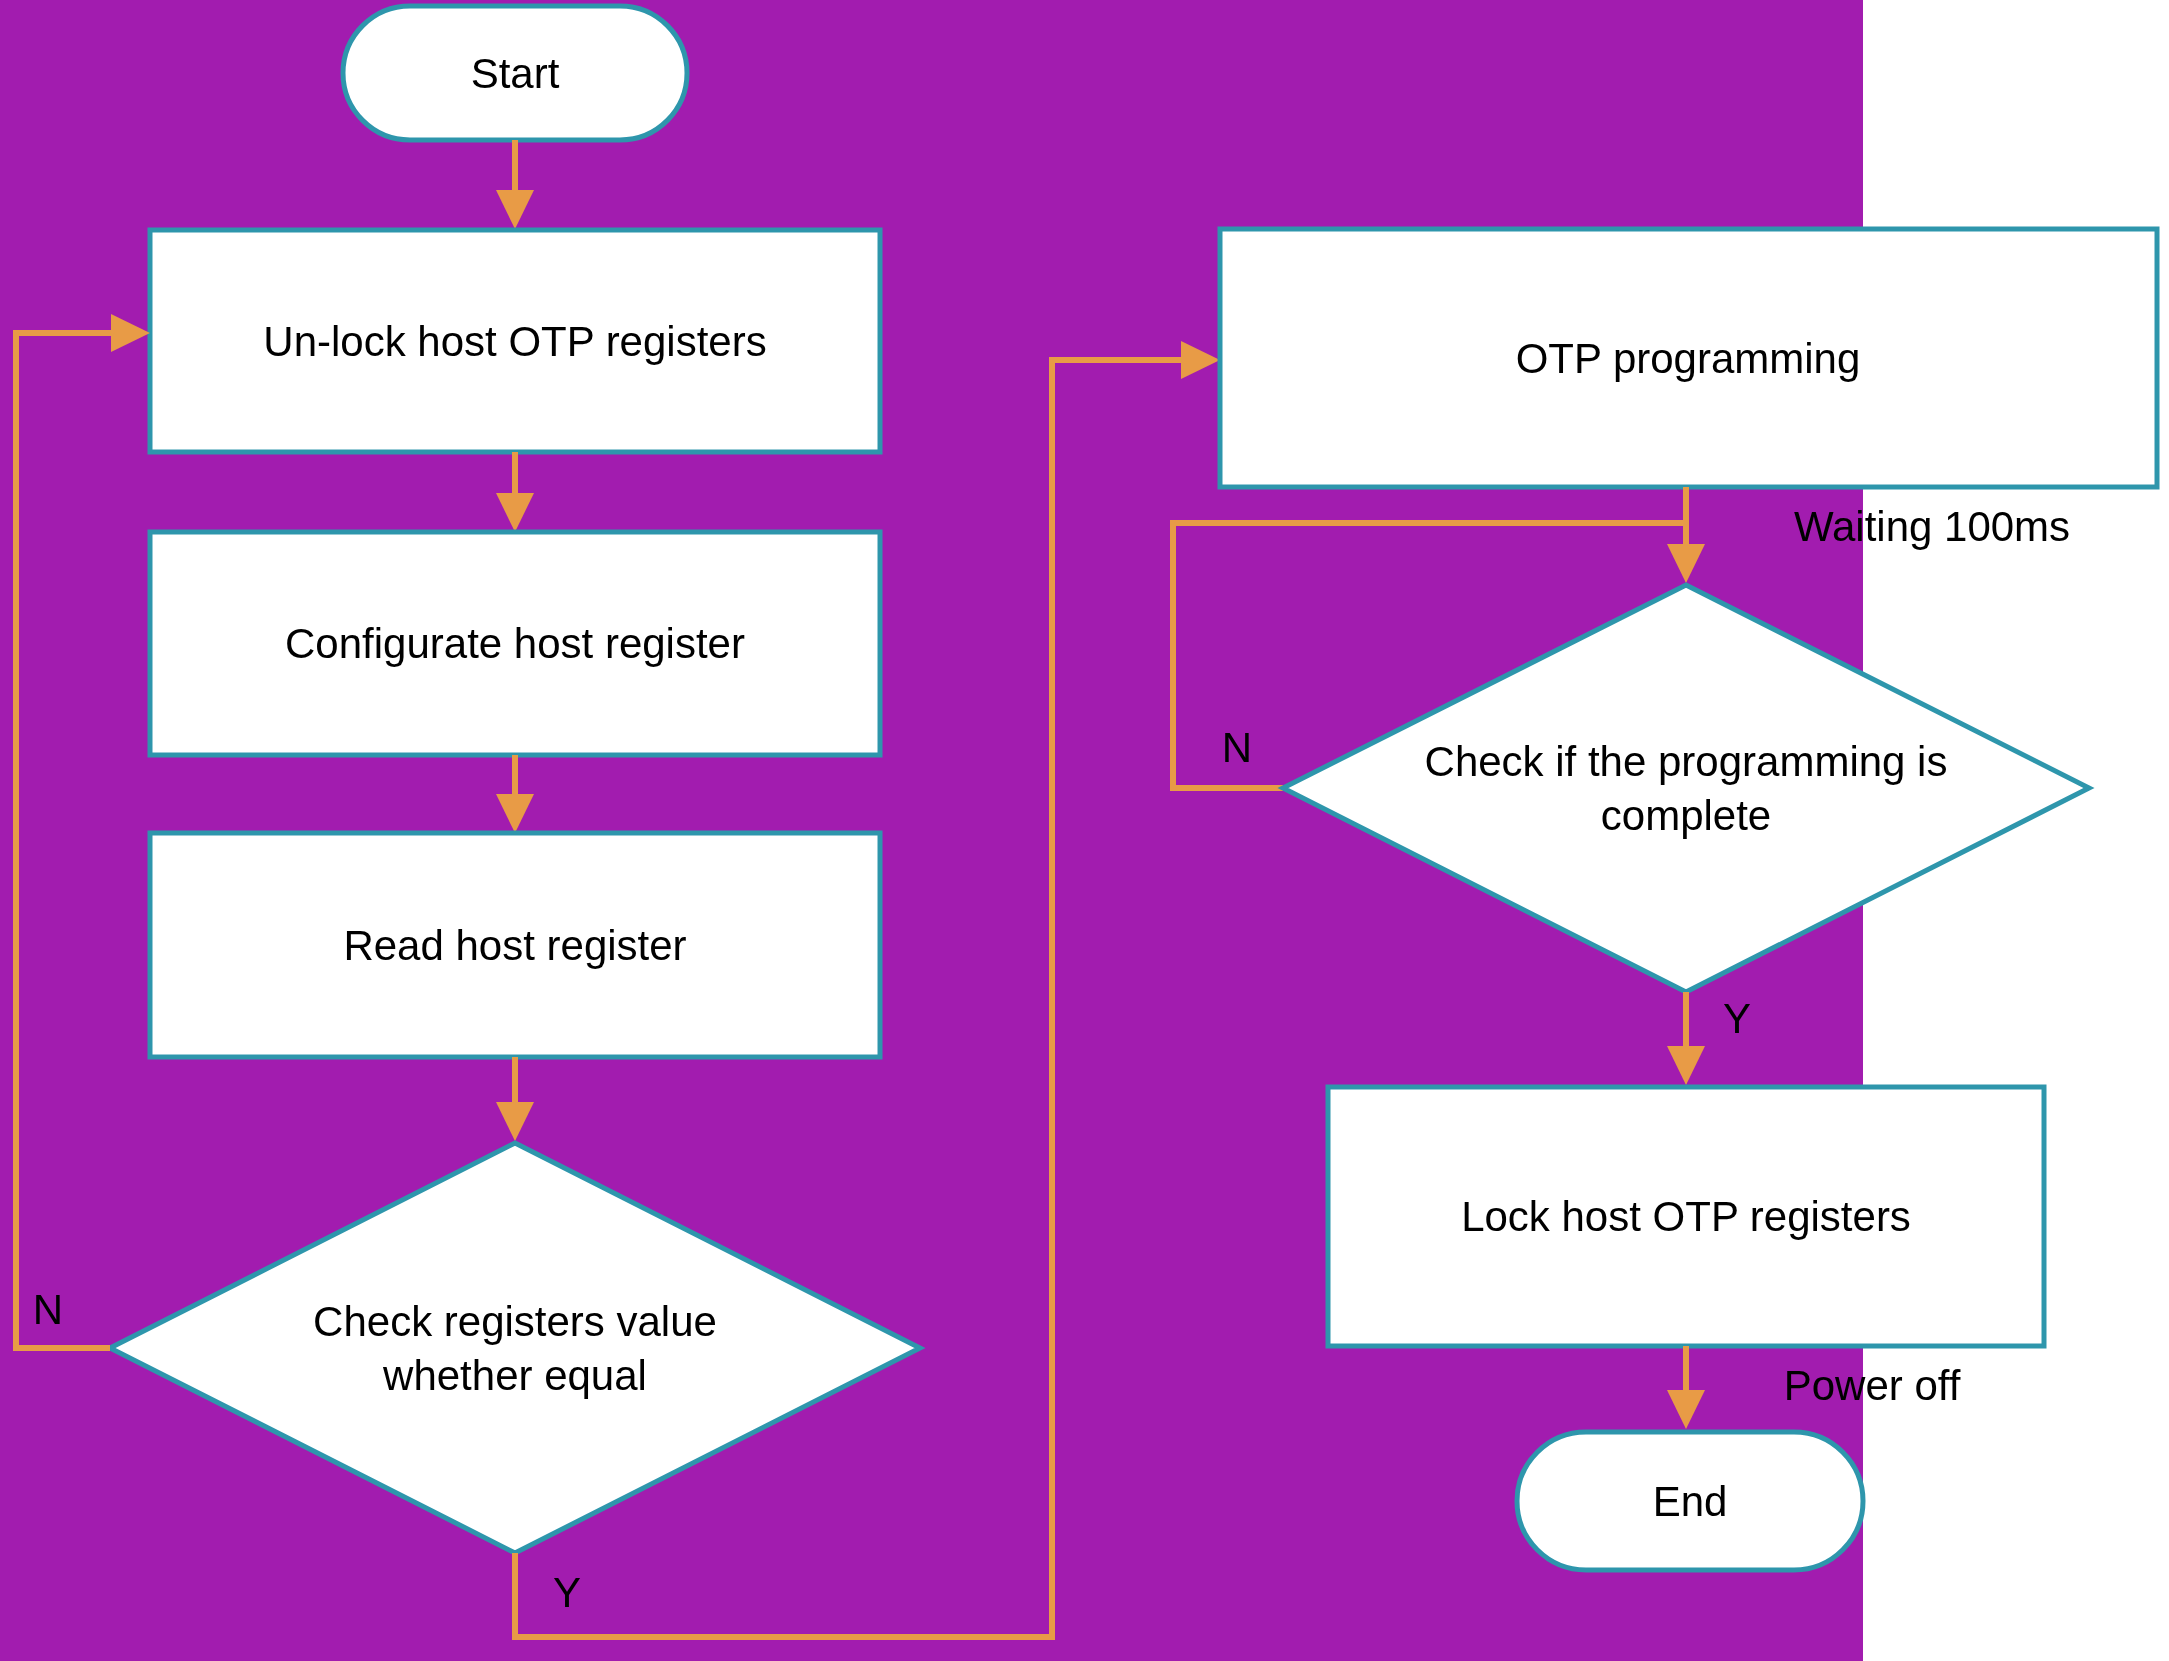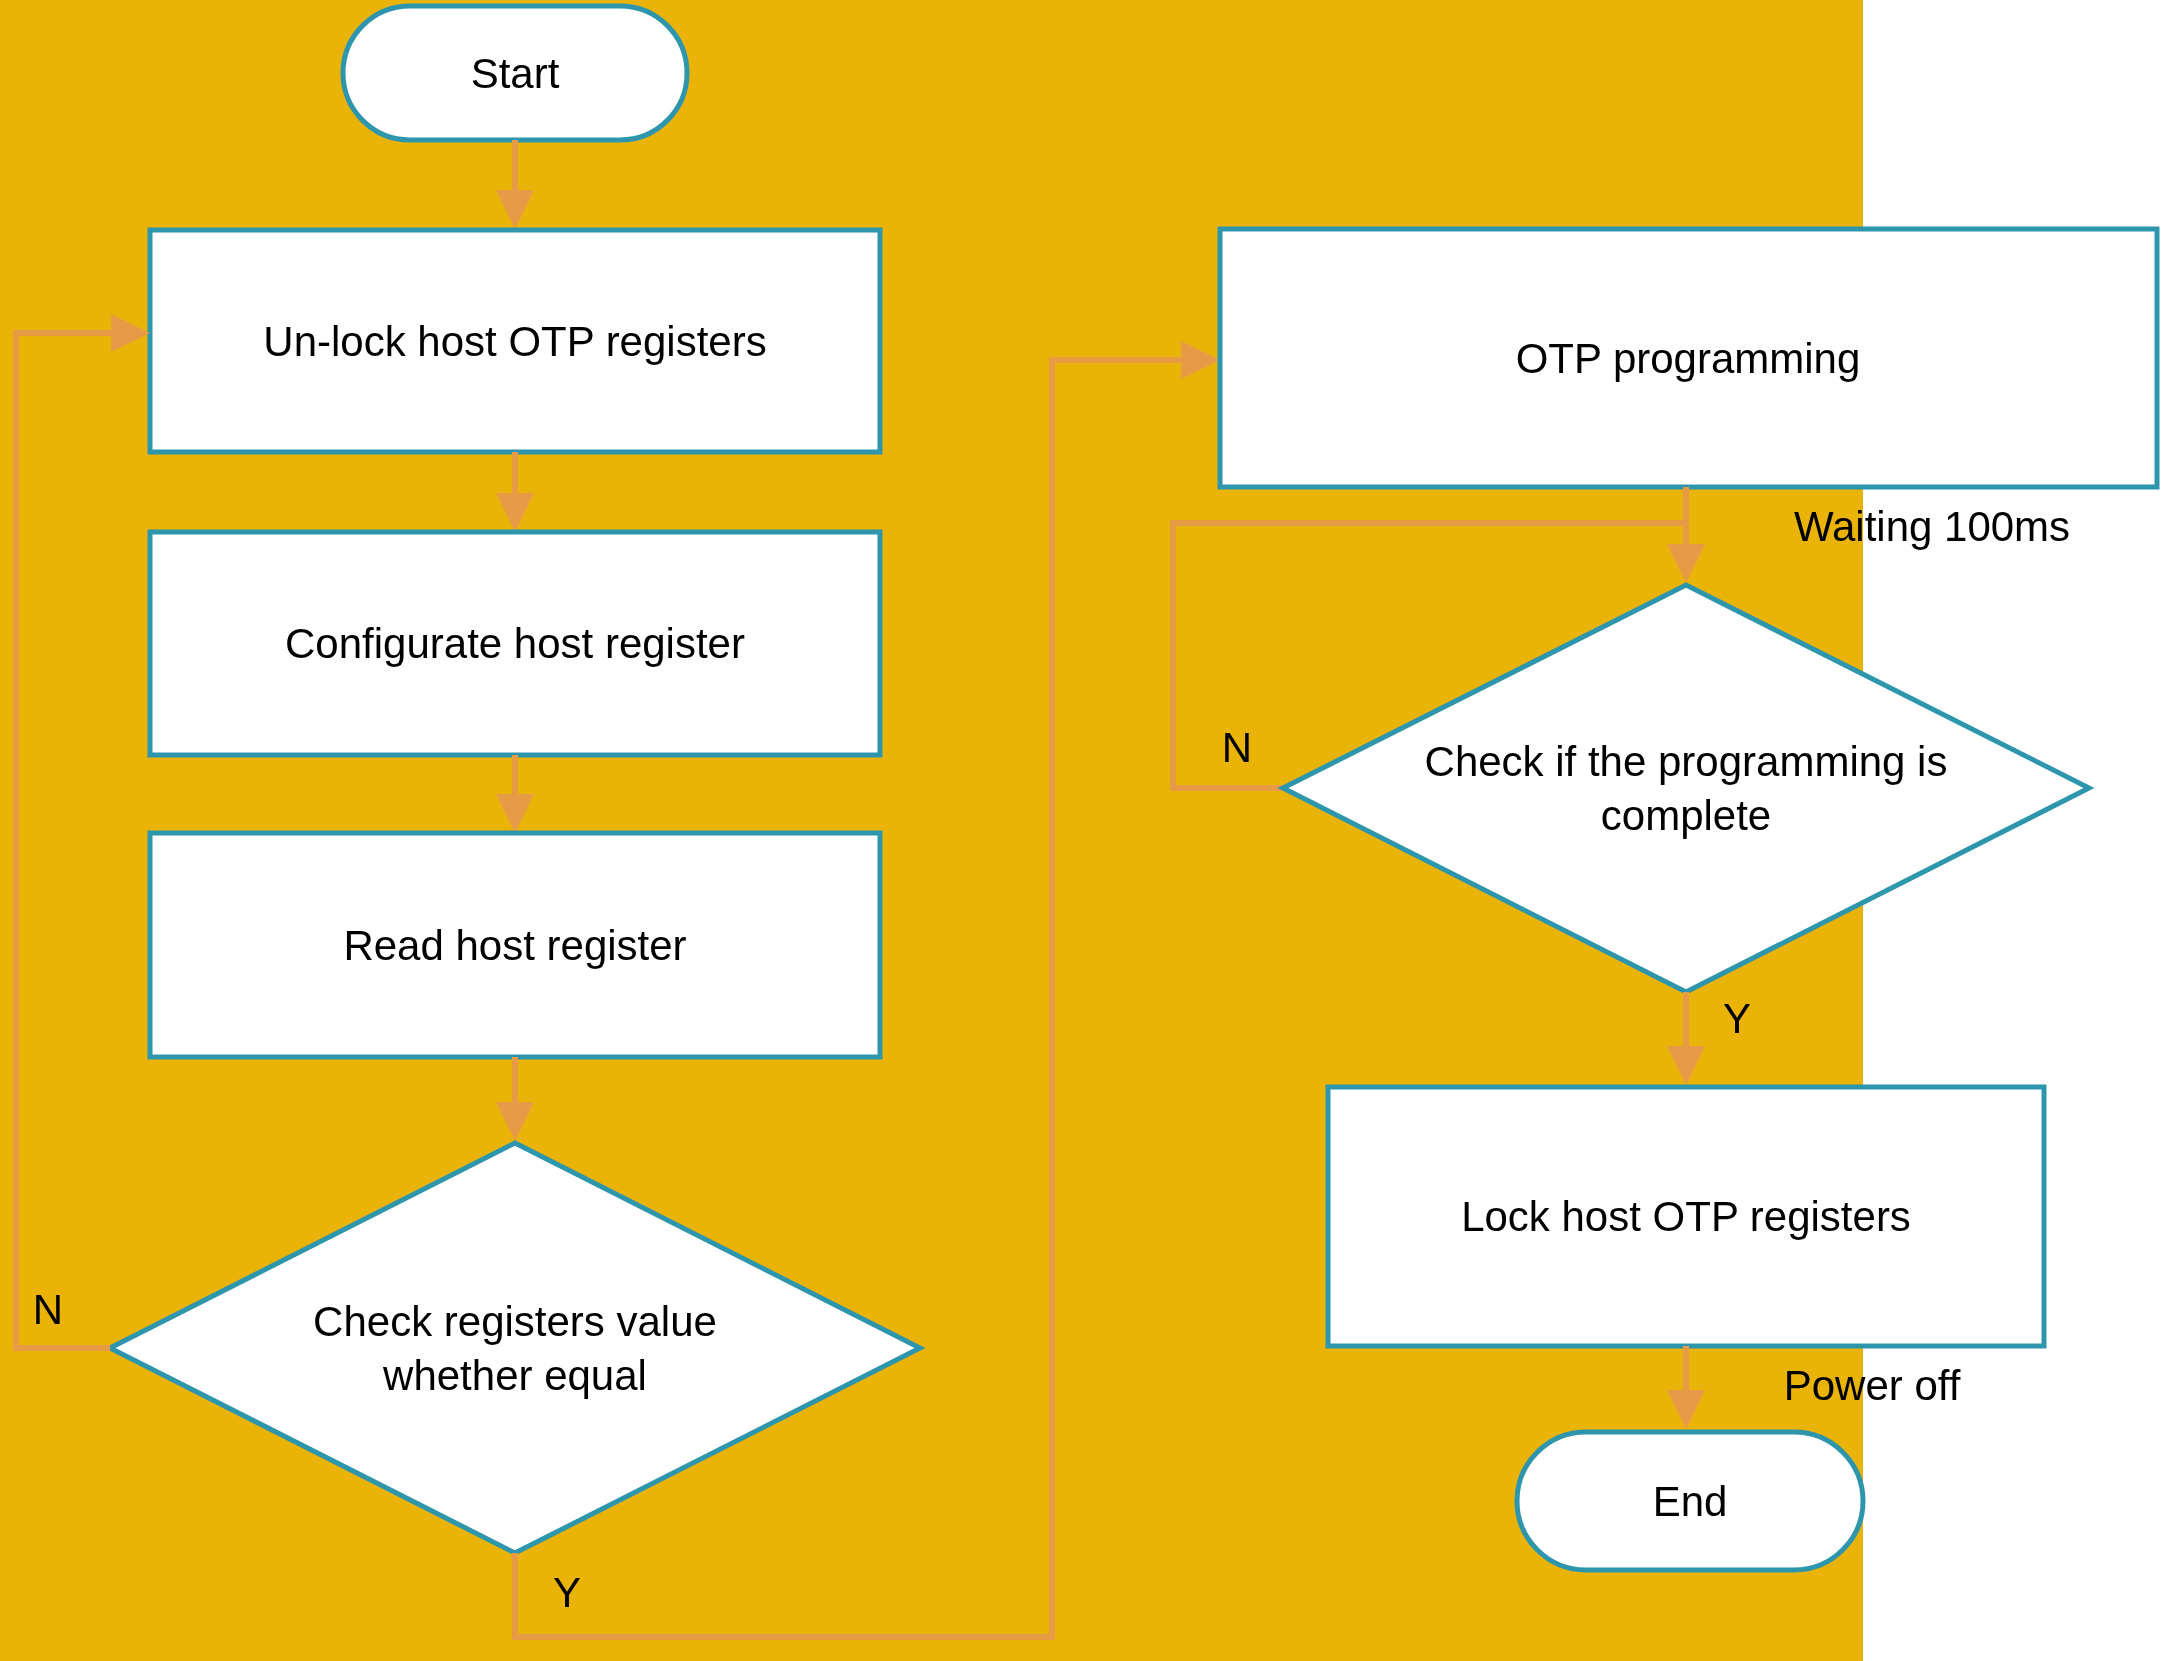--- a/index.html
+++ b/index.html
@@ -3,21 +3,21 @@
 <meta charset="utf-8">
 <style>
   html, body {
     margin: 0;
     padding: 0;
     background: #ffffff;
   }
   .page {
     width: 1863px;
     height: 1661px;
-    background: #eab308;
+    background: #a21caf;
     position: relative;
     font-family: "Liberation Sans", sans-serif;
   }
   svg { display: block; }
 
   .node-shape {
     fill: #ffffff;
     stroke: var(--node-border, #2E96AC);
     stroke-width: 5;
   }

